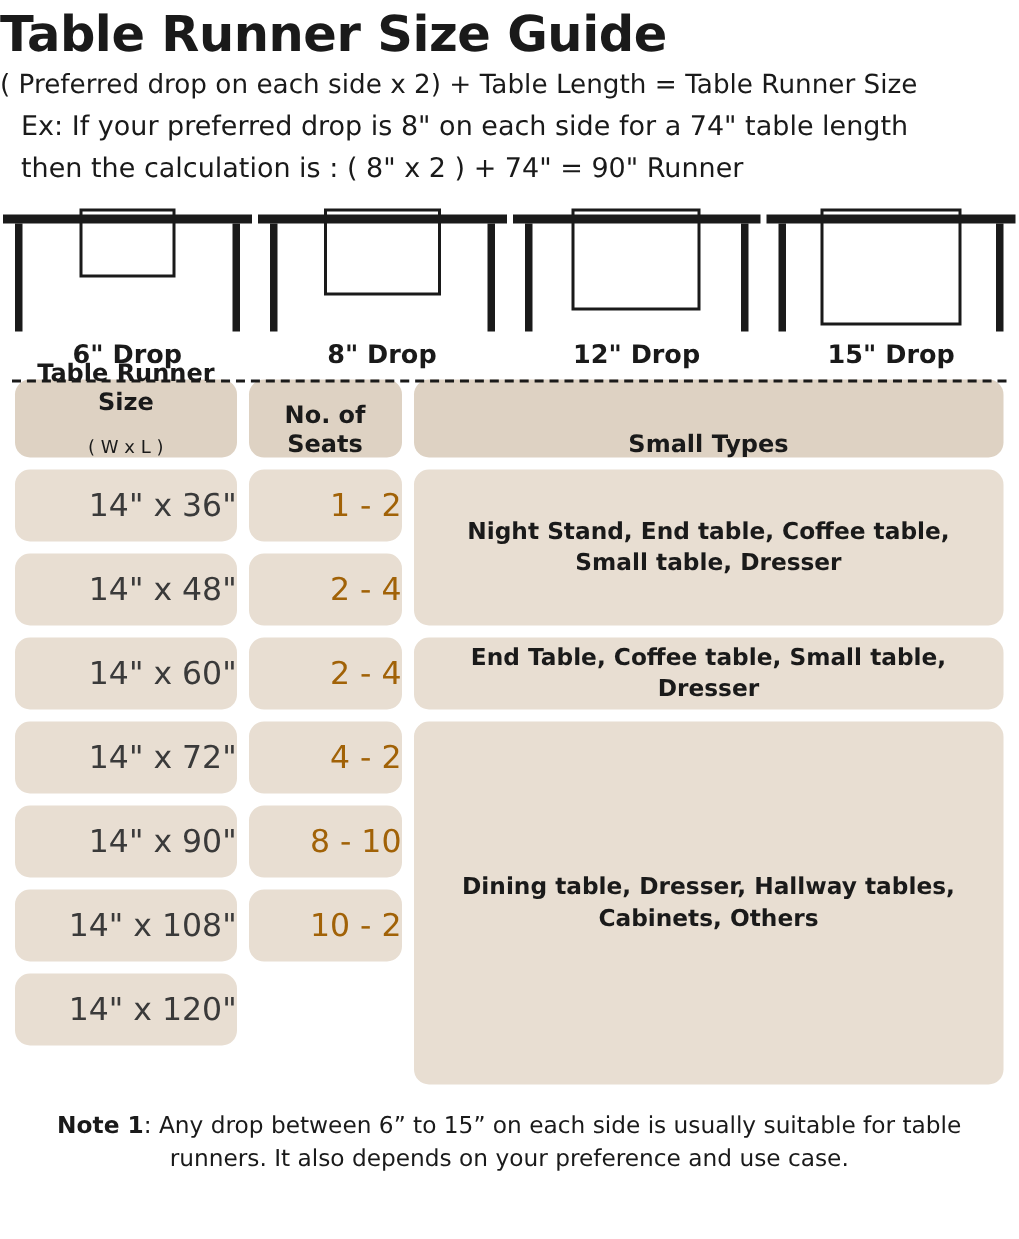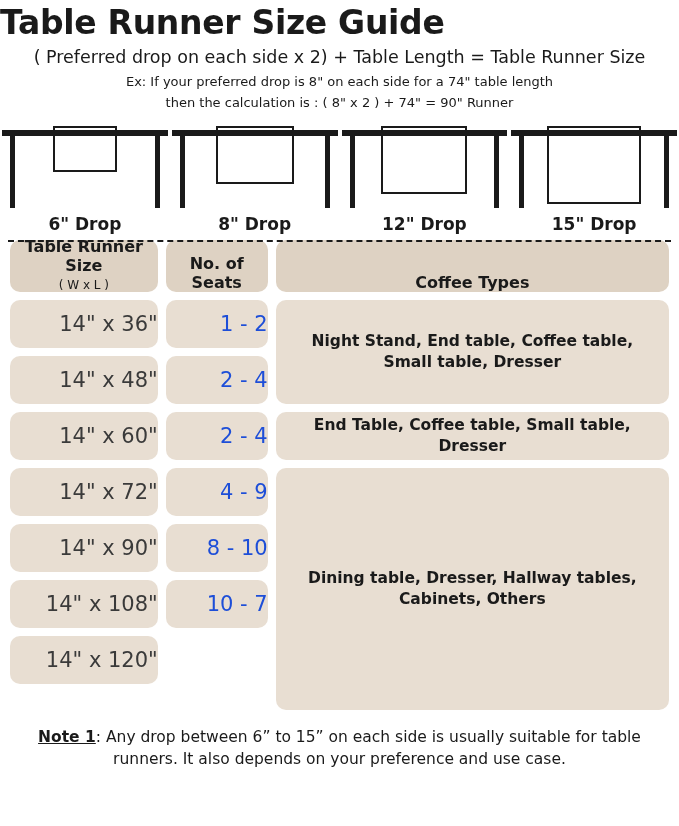--- a/index.html
+++ b/index.html
@@ -24,28 +24,26 @@
   
   .title {
     text-align: left;
     font-size: 33px;
     font-weight: bold;
     letter-spacing: -0.3px;
     margin: 4px 0 2px 0;
     line-height: 1.15;
   }
   .formula {
-    text-align: center;
     font-size: 17.5px;
     margin: 5px 0 3px 0;
     line-height: 1.25;
   }
   .example {
-    text-align: center;
-    font-size: 13px;
+    font-size: 18px;
     line-height: 1.35;
     margin: 4px 14px 0 14px;
   }
 
   
   .diagram {
     position: relative;
     height: 108px;
     margin-top: 10px;
   }
@@ -127,51 +125,51 @@
     background: #ded2c3;
     height: 52px;
     flex-direction: column;
     font-weight: bold;
     font-size: 16px;
     line-height: 1.2;
   }
   .head-sub {
     font-weight: normal;
     font-size: 12px;
-    margin-top: 2px;
+    margin-top: 14px;
   }
   .size-cell {
     height: 48px;
     font-size: 21px;
     color: #3a3a3a;
   }
   .seat-cell {
     height: 48px;
     font-size: 21px;
-    color: #1d4ed8;
+    color: #a16207;
   }
   .type-cell {
     font-size: 15.5px;
     font-weight: bold;
     line-height: 1.35;
     padding: 6px 18px;
   }
   .type-1 { height: 104px; }
   .type-2 { height: 48px; padding-left: 18px; }
   .type-3 { height: 242px; }
 
   
   .notes {
     margin: 8px 8px 0 8px;
     font-size: 15.5px;
     line-height: 1.42;
     text-align: center;
   }
   .note-line { margin-bottom: 2px; }
-  .note-label { font-weight: bold; text-decoration: underline; }
+  .note-label { font-weight: bold; }
 </style>
 </head>
 <body>
 
 <div class="page">
 
   <div class="title">Table Runner Size Guide</div>
   <div class="formula">( Preferred drop on each side x 2) + Table Length = Table Runner Size</div>
   <div class="example">Ex: If your preferred drop is 8" on each side for a 74" table length</div>
   <div class="example">then the calculation is : ( 8" x 2 ) + 74" = 90" Runner</div>
@@ -232,27 +230,27 @@
       <div class="cell size-cell">14" x 90"</div>
       <div class="cell size-cell">14" x 108"</div>
       <div class="cell size-cell">14" x 120"</div>
     </div>
 
     <div class="col-seats">
       <div class="cell head-cell">No. of Seats</div>
       <div class="cell seat-cell">1 - 2</div>
       <div class="cell seat-cell">2 - 4</div>
       <div class="cell seat-cell">2 - 4</div>
-      <div class="cell seat-cell">4 - 9</div>
+      <div class="cell seat-cell">4 - 2</div>
       <div class="cell seat-cell">8 - 10</div>
-      <div class="cell seat-cell">10 - 7</div>
+      <div class="cell seat-cell">10 - 2</div>
     </div>
 
     <div class="col-types">
-      <div class="cell head-cell">Coffee Types</div>
+      <div class="cell head-cell">Small Types</div>
       <div class="cell type-cell type-1">Night Stand, End table, Coffee table, Small table, Dresser</div>
       <div class="cell type-cell type-2">End Table, Coffee table, Small table, Dresser</div>
       <div class="cell type-cell type-3">Dining table, Dresser, Hallway tables, Cabinets, Others</div>
     </div>
 
   </div>
 
   <div class="notes">
     <div class="note-line">
       <span class="note-label">Note 1</span><span>: Any drop between 6” to 15” on each side is usually suitable for table runners. It also depends on your preference and use case.</span>

